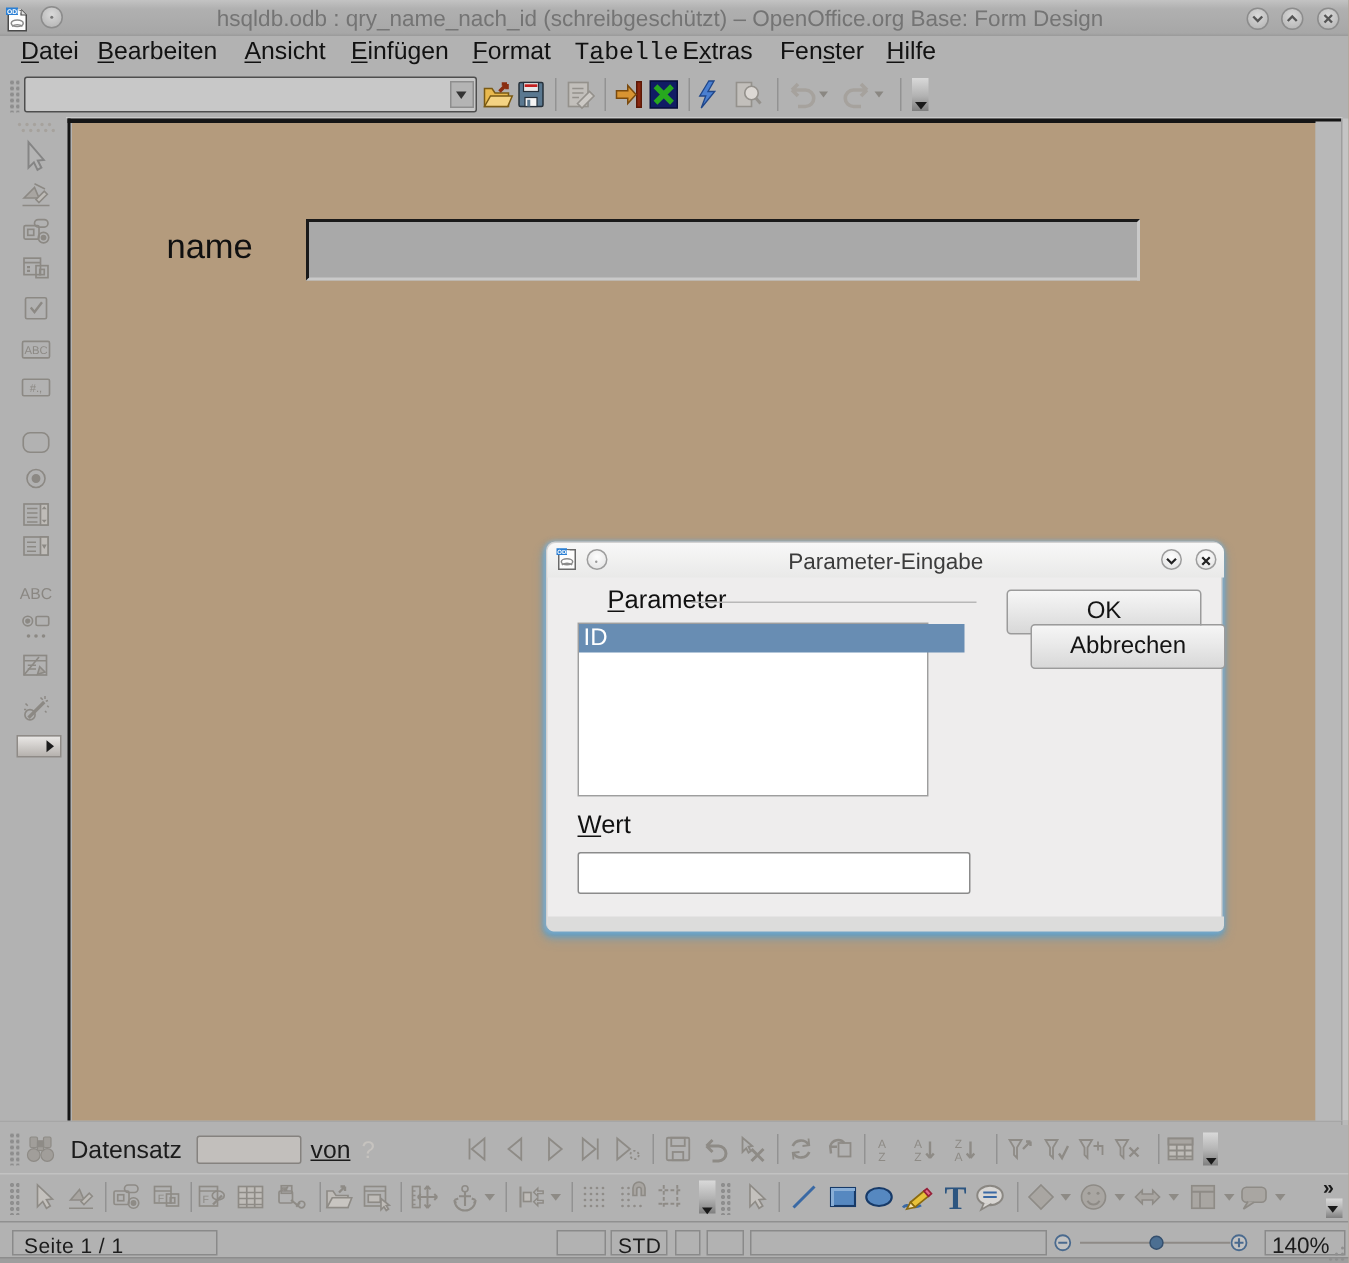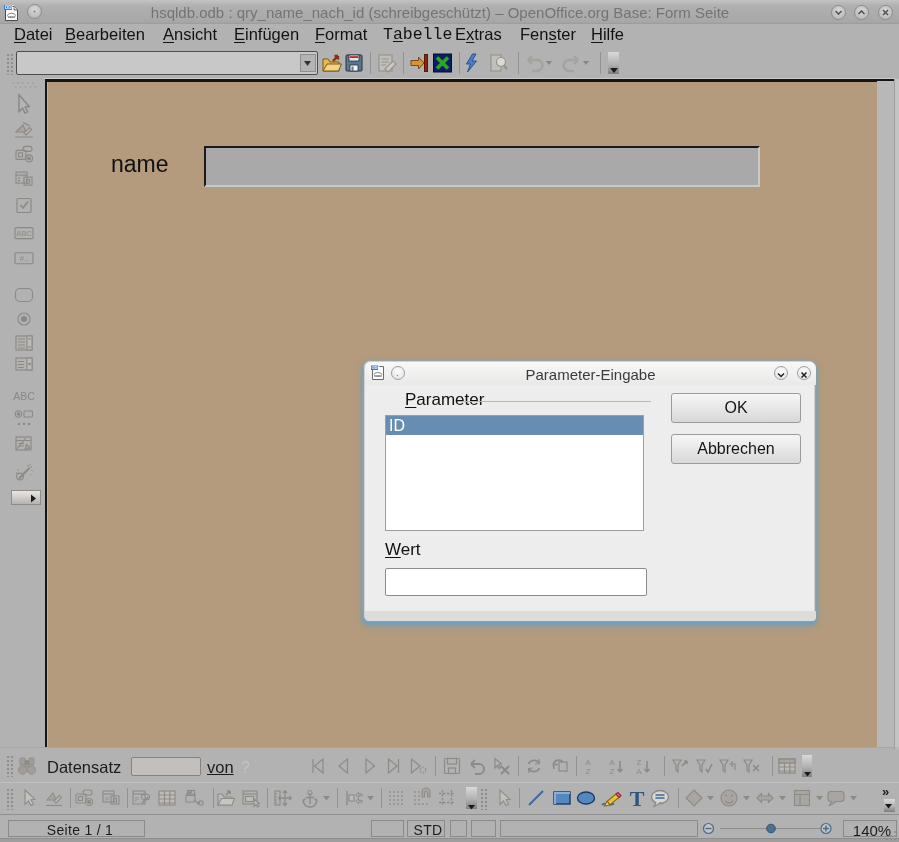--- a/index.html
+++ b/index.html
@@ -49,45 +49,45 @@
   border:1px solid #d2d2d2;box-sizing:border-box;box-shadow:0 1px 2px 1px rgba(150,175,195,.55),0 3px 4px 1px rgba(80,160,212,.85),0 5px 8px 1px rgba(95,160,205,.45),0 0 3px 1px rgba(150,180,200,.45);}
 #dlgtitle{left:0;top:0;width:451px;height:23px;border-radius:6px 6px 0 0;
   background:linear-gradient(#f8f8f8,#e9e9e8);}
 #dlgtitletext{left:0;top:4px;width:451px;text-align:center;font-size:15px;color:#3c3c3c;}
 .dcirc{width:14px;height:14px;border-radius:50%;
   background:radial-gradient(circle at 50% 35%,#fdfdfd,#e8e8e8 75%,#d6d6d6);
   border:1px solid #9d9d9d;box-sizing:border-box;}
 #dlgbottom{left:0;top:249px;width:451px;height:10px;background:#dcdcdb;border-radius:0 0 4px 4px;}
 #plabel{left:12px;top:28px;font-size:17px;color:#111;margin-left:28px;}
 #pline{left:96px;top:39px;width:190px;height:1px;background:#b8b8b8;}
-#plist{left:20px;top:53px;width:259px;height:116px;background:#fff;border:1px solid #9e9e9e;box-sizing:border-box;padding-left:48px;}
+#plist{left:20px;top:53px;width:234px;height:116px;background:#fff;border:1px solid #9e9e9e;box-sizing:border-box;padding-left:48px;}
 #plistsel{left:0;top:0;width:257px;height:19px;background:#688db3;color:#fff;font-size:15px;
   padding-left:3px;box-sizing:border-box;line-height:19px;font-size:16px;}
 #wlabel{left:20px;top:178px;font-size:17px;color:#111;}
 #winput{left:20px;top:206px;width:262px;height:28px;background:#fff;border:1px solid #8b8b8b;
   border-radius:2px;box-sizing:border-box;}
 .dbtn{left:306px;width:130px;height:30px;border:1px solid #9b9b9b;border-radius:3px;
   background:linear-gradient(#f6f6f6,#e9e9e9 45%,#d8d8d8);box-sizing:border-box;
   font-size:16px;color:#141414;text-align:center;line-height:28px;}
 
 #navbar{left:0;top:750px;width:899px;height:32px;background:#b2b2b2;}
 #navbar .lbl{font-size:16.5px;color:#1c1c1c;}
 #recinput{left:131px;top:7px;width:70px;height:19px;background:#c2bfbc;
   border:1px solid #85827f;border-radius:2px;box-sizing:border-box;}
 #toolbar2{left:0;top:782px;width:899px;height:32px;background:#b2b2b2;border-top:1px solid #c2c2c2;}
 
-#statusbar{left:0;top:814px;width:899px;height:28px;background:#b2b2b2;border-top:1px solid #909090;text-align:center;}
+#statusbar{left:0;top:814px;width:899px;height:28px;background:#b2b2b2;border-top:1px solid #909090;}
 .scell{top:5px;height:17px;border:1px solid #8a8a8a;box-sizing:border-box;
   font-size:14px;color:#1c1c1c;padding:1px 0 0 7px;letter-spacing:0.3px;}
 </style>
 </head>
 <body>
 
 <div class="abs" id="titlebar"></div>
-<div class="abs" id="titletext">hsqldb.odb : qry_name_nach_id (schreibgeschützt) – OpenOffice.org Base: Form Seite</div>
+<div class="abs" id="titletext">hsqldb.odb : qry_name_nach_id (schreibgeschützt) – OpenOffice.org Base: Form Design</div>
 <div class="abs" style="left:3px;top:4px;" id="appicon">
 <svg width="17" height="18" viewBox="0 0 17 18">
 <path d="M2.5,2.5 L11,2.5 L14.5,6 L14.5,16.5 L2.5,16.5 Z" fill="#fdfdfd" stroke="#4a4a4a"></path>
 <path d="M11,2.5 L11,6 L14.5,6" fill="#e0e0e0" stroke="#4a4a4a" stroke-width="0.8"></path>
 <rect x="1" y="1" width="8" height="5" fill="#2a7fd4"></rect>
 <text x="1.7" y="5.2" font-size="4.5" fill="#fff" font-family="Liberation Sans" font-weight="bold">ODF</text>
 <ellipse cx="8.5" cy="11.5" rx="4" ry="2.2" fill="none" stroke="#8a8a8a"></ellipse>
 <path d="M5,13.5 C7,12.2 10,12.2 12,13.5" fill="none" stroke="#8a8a8a"></path>
 </svg></div>
 <div class="abs circbtn" style="left:27px;top:4px;">
@@ -343,21 +343,21 @@
       </svg></div>
   <div class="abs" id="dlgbottom"></div>
   <div class="abs" id="plabel"><u>P</u>arameter</div>
   <div class="abs" id="pline"></div>
   <div class="abs" id="plist">
       <div class="abs" id="plistsel">ID</div>
     </div>
   <div class="abs" id="wlabel"><u>W</u>ert</div>
   <div class="abs" id="winput"></div>
   <div class="abs dbtn" style="top:31px;">OK</div>
-  <div class="abs dbtn" style="top:72px;">Abbrechen</div>
+  <div class="abs dbtn" style="top:54px;margin-left:16px;">Abbrechen</div>
 </div>
 
 <div class="abs" style="left:894px;top:747px;width:5px;height:91px;background:#b9b9b9;border-left:1px solid #9e9e9e;box-sizing:border-box;"></div>
 
 <div class="abs" id="navbar">
   <div class="abs grip" style="left:6px;top:5px;"></div>
   <div class="abs lbl" style="left:47px;top:8px;">Datensatz</div>
   <div class="abs" id="recinput"></div>
   <div class="abs lbl" style="left:207px;top:8px;text-decoration:underline;">von</div>
   <div class="abs" style="left:241px;top:9px;font-size:16px;color:#c6c3bf;">?</div>

